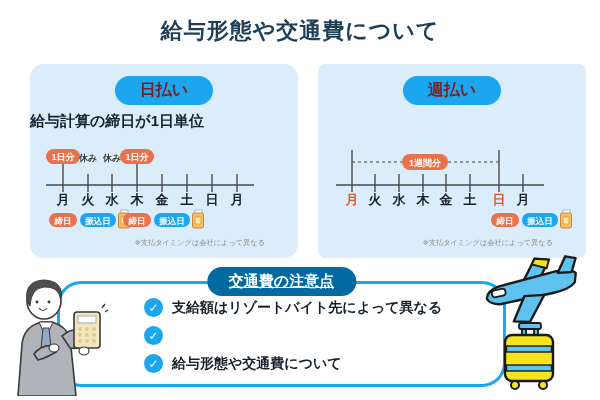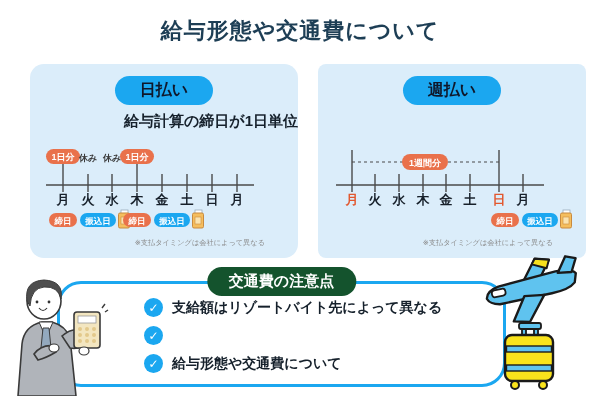--- a/index.html
+++ b/index.html
@@ -3,39 +3,39 @@
 <meta charset="utf-8">
 <style>
   html,body{margin:0;padding:0;background:#fff;}
   .container{position:relative;width:600px;height:400px;background:#fff;overflow:hidden;
     font-family:"Liberation Sans","DejaVu Sans",sans-serif;}
   .page-title{position:absolute;top:16px;left:0;width:100%;text-align:center;margin:0;
     font-size:22px;font-weight:700;color:#1D3E55;letter-spacing:1px;}
   .panel{position:absolute;top:64px;width:268px;height:194px;background:#DBEDFA;border-radius:14px;}
   .panel-left{left:30px;}
   .panel-right{left:318px;border-radius:8px;}
-  .badge{display:block;margin:12px auto 0;width:max-content;background:#1BA7F0;color:#0f172a;
+  .badge{display:block;margin:12px auto 0;width:max-content;background:#1BA7F0;color:#7f1d1d;
     font-weight:800;font-size:16px;padding:4px 25px;border-radius:999px;}
-  .subtitle{text-align:right;font-weight:800;font-size:15px;color:#15202B;margin:7px 0 0 0;}
+  .subtitle{text-align:left;font-weight:800;font-size:15px;color:#15202B;margin:7px 0 0 0;}
   svg.timeline{position:absolute;left:0;top:80px;}
   svg text{font-family:"Liberation Sans","DejaVu Sans",sans-serif;}
   .day{font-size:13px;font-weight:800;fill:#17202A;}
   .day-red{fill:#E2582F;}
   .pill-orange{fill:#E9714B;}
   .pill-blue{fill:#1BA7F0;}
   .pill-text{fill:#fff;font-weight:800;}
   .rest-text{fill:#3a3a3a;font-size:9px;font-weight:700;}
   .note-text{fill:#8a8a8a;font-size:7.2px;}
   .tick{stroke:#4a4a4a;stroke-width:1.4;}
   .axis{stroke:#4a4a4a;stroke-width:1.6;}
   .notice-box{position:absolute;left:57px;top:281px;width:449px;height:106px;box-sizing:border-box;
     background:#fff;border:3px solid #1BA7F0;border-radius:24px;}
   .notice-badge{position:absolute;left:50%;top:-17px;transform:translateX(-50%);
-    background:#14532d;color:#fff;font-size:15px;font-weight:800;padding:5px 22px;
-    border-radius:999px;white-space:nowrap;}
+    background:#0369a1;color:#fff;font-size:15px;font-weight:800;padding:5px 22px;
+    border-radius:999px;white-space:nowrap;text-decoration:underline;}
   .notice-items{position:absolute;left:84px;top:14px;display:flex;flex-direction:column;gap:9px;}
   .notice-item{display:flex;align-items:center;gap:9px;font-size:14px;font-weight:800;color:#15202B;white-space:nowrap;}
   .check-icon{flex:0 0 auto;width:19px;height:19px;border-radius:50%;background:#1BA7F0;color:#fff;
     display:flex;align-items:center;justify-content:center;font-size:12px;font-weight:700;}
   .illu{position:absolute;}
 </style>
 </head>
 <body>
 
 <div class="container">

